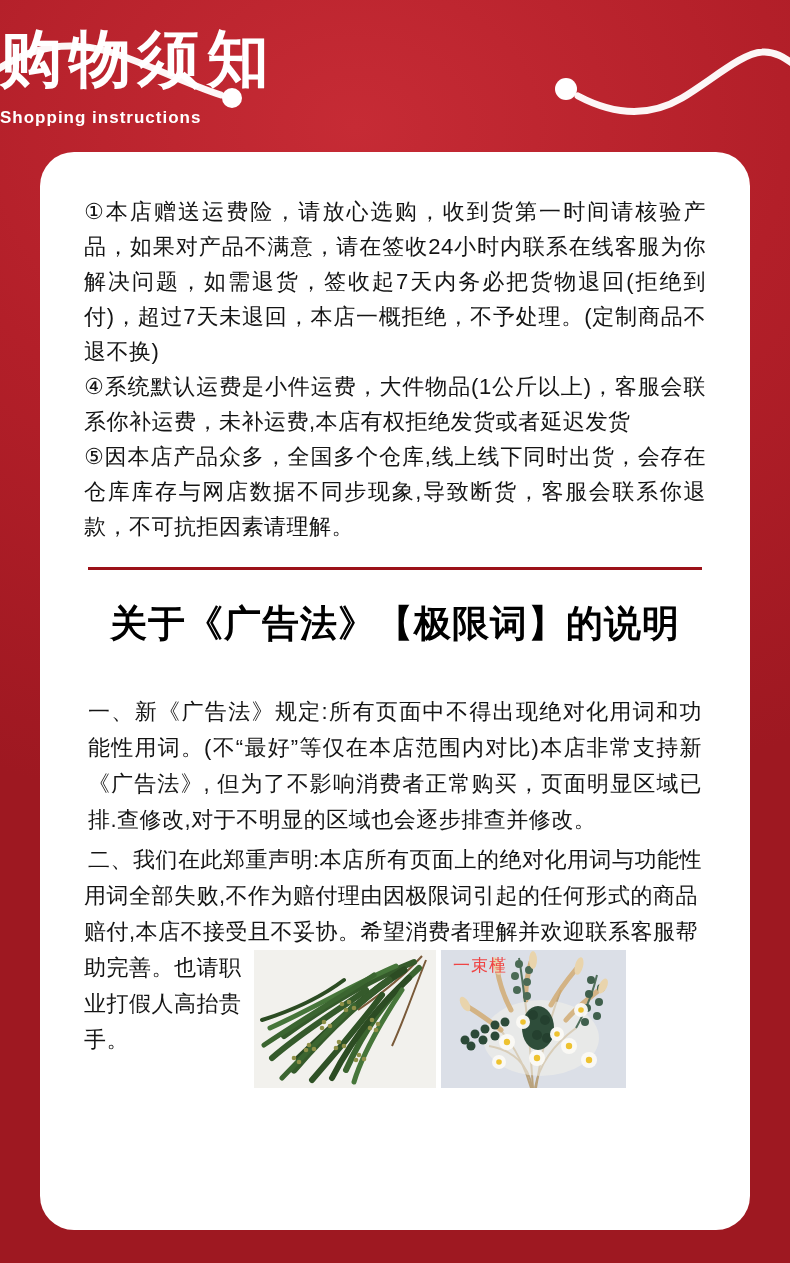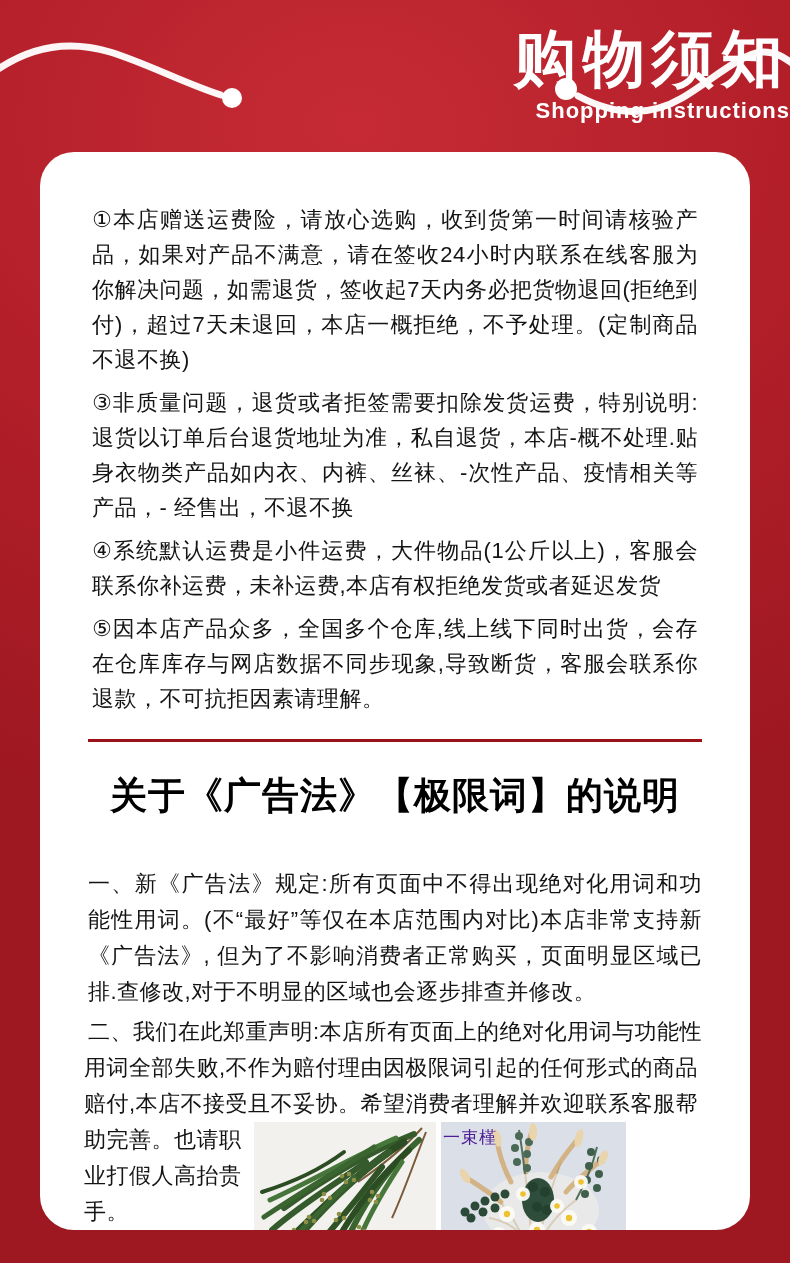--- a/index.html
+++ b/index.html
@@ -2,37 +2,37 @@
 <html><head>
 <meta charset="utf-8">
 <style>
   html,body{margin:0;padding:0;}
   body{
     width:790px;height:1263px;overflow:hidden;position:relative;
     font-family:"Liberation Sans","DejaVu Sans",sans-serif;
     background:radial-gradient(ellipse 900px 700px at 45% 10%, #c62b35 0%, #b31f29 48%, #9e1821 100%) #b01e27;
   }
   
-  .hero{position:relative;height:128px;text-align:right;color:#fff;padding-left:40px;}
+  .hero{position:relative;height:128px;text-align:left;color:#fff;}
   .hero svg.waves{position:absolute;left:0;top:0;}
   .hero h1{
     margin:0;padding-top:24px;font-size:62px;line-height:70px;font-weight:900;
     letter-spacing:7px;color:#fff;position:relative;
   }
   .hero .sub{
-    margin-top:4px;font-size:22px;font-weight:700;letter-spacing:1px;color:#fff;position:relative;
+    margin-top:14px;font-size:17px;font-weight:700;letter-spacing:1px;color:#fff;position:relative;
   }
   
   .card{
     position:absolute;left:40px;top:152px;width:710px;height:1078px;
     background:#ffffff;border-radius:34px;overflow:hidden;
     padding:42px 44px 0 44px;box-sizing:border-box;
   }
   .notice p{
-    margin:8px;font-size:22px;line-height:35px;color:#141414;font-weight:500;
+    margin:0;font-size:22px;line-height:35px;color:#141414;font-weight:500;
     text-align:justify;letter-spacing:0.5px;
   }
   .divider{
     border:0;height:3px;background:#9b1118;width:614px;margin:23px auto 0 auto;
   }
   .adlaw-title{
     margin:30px 0 0 0;text-align:center;font-size:37px;line-height:48px;
     font-weight:700;color:#000;letter-spacing:1px;
   }
   .adlaw{margin-top:46px;}
@@ -44,22 +44,22 @@
   .pusher{float:right;width:0;height:108px;}
   .photos{
     float:right;clear:right;width:452px;height:138px;margin:0;
     display:flex;justify-content:flex-start;
   }
   .photo{position:relative;height:138px;}
   .photo.left{width:182px;margin-right:5px;}
   .photo.right{width:185px;}
   .photo svg{display:block;}
   .brand{
-    position:absolute;left:2px;top:6px;font-size:17px;line-height:20px;
-    color:#4c1d95;font-weight:500;letter-spacing:1px;
+    position:absolute;left:12px;top:6px;font-size:17px;line-height:20px;
+    color:#ef4444;font-weight:500;letter-spacing:1px;
   }
 </style>
 </head>
 <body>
 
 <div class="page">
 
   <header class="hero">
     <svg class="waves" width="790" height="152" viewBox="0 0 790 152">
       <path d="M-6,72 C30,46 70,40 110,52 C146,63 186,84 221,95" stroke="#ffffff" stroke-width="7" fill="none" stroke-linecap="round" opacity="0.96"></path>
@@ -68,21 +68,20 @@
       <path d="M578,96 C612,114 648,118 682,98 C712,80 742,53 762,52 C774,51 784,57 796,66" stroke="#ffffff" stroke-width="7" fill="none" stroke-linecap="round" opacity="0.96"></path>
     </svg>
     <h1>购物须知</h1>
     <div class="sub">Shopping instructions</div>
   </header>
 
   <section class="card">
 
     <div class="notice">
       <p>①本店赠送运费险，请放心选购，收到货第一时间请核验产品，如果对产品不满意，请在签收24小时内联系在线客服为你解决问题，如需退货，签收起7天内务必把货物退回(拒绝到付)，超过7天未退回，本店一概拒绝，不予处理。(定制商品不退不换)</p>
-      <p>③非质量问题，退货或者拒签需要扣除发货运费，特别说明:退货以订单后台退货地址为准，私自退货，本店-概不处理.贴身衣物类产品如内衣、内裤、丝袜、-次性产品、疫情相关等产品，- 经售出，不退不换</p>
       <p>④系统默认运费是小件运费，大件物品(1公斤以上)，客服会联系你补运费，未补运费,本店有权拒绝发货或者延迟发货</p>
       <p>⑤因本店产品众多，全国多个仓库,线上线下同时出货，会存在仓库库存与网店数据不同步现象,导致断货，客服会联系你退款，不可抗拒因素请理解。</p>
     </div>
 
     <hr class="divider">
 
     <h2 class="adlaw-title">关于《广告法》【极限词】的说明</h2>
 
     <div class="adlaw">
       <p>一、新《广告法》规定:所有页面中不得出现绝对化用词和功能性用词。(不“最好”等仅在本店范围内对比)本店非常支持新《广告法》, 但为了不影响消费者正常购买，页面明显区域已排.查修改,对于不明显的区域也会逐步排查并修改。</p>

